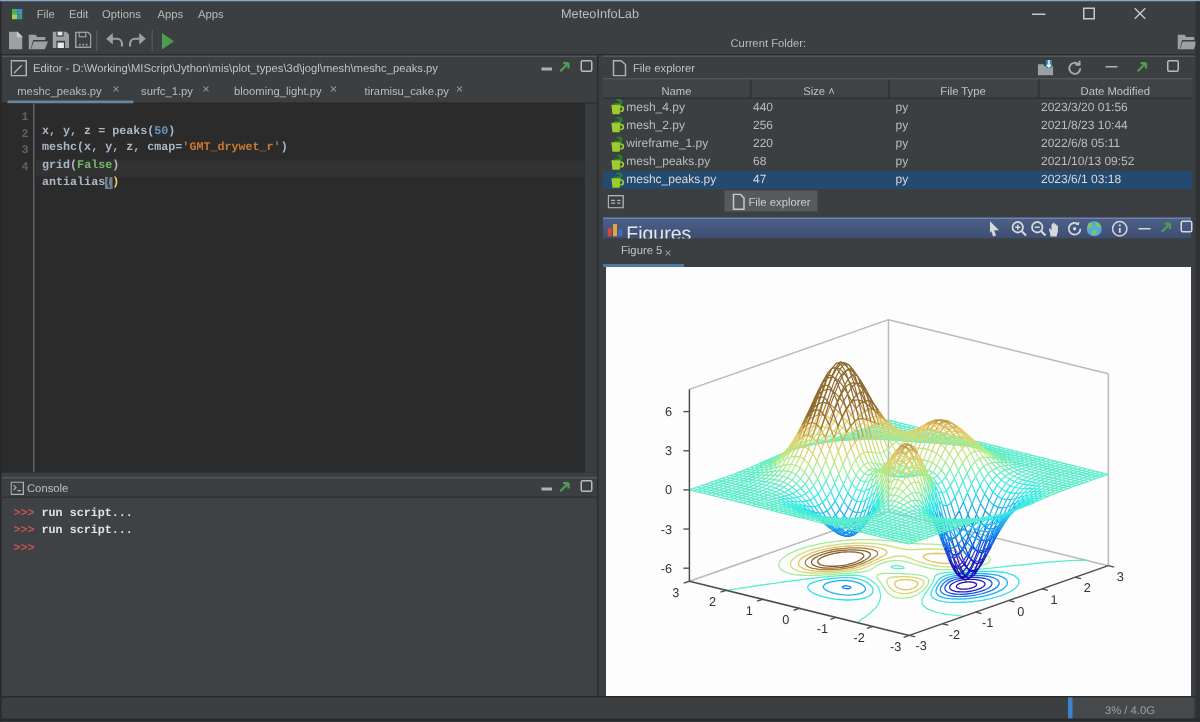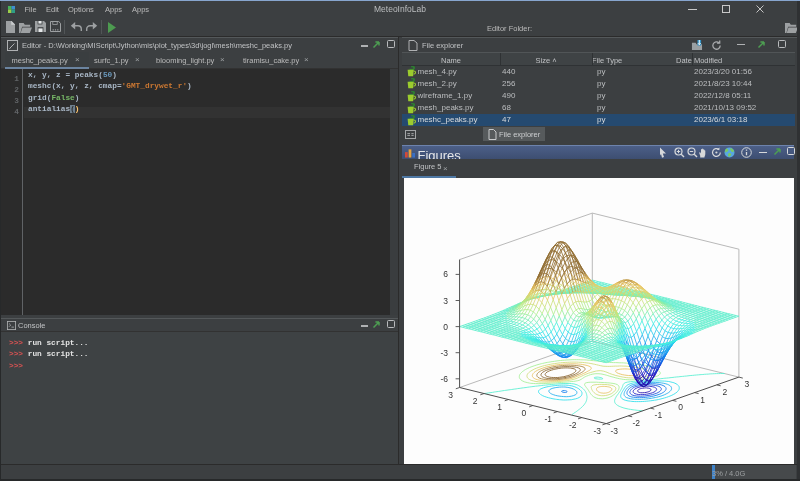--- a/index.html
+++ b/index.html
@@ -69,21 +69,21 @@
 <svg class="abs" style="left:86px;top:22px" width="12" height="10" viewBox="0 0 12 10">
  <path d="M9.5 3.8H4a3.3 3.3 0 0 0-3.3 3.3V9" fill="none" stroke="#9da0a2" stroke-width="1.4"></path>
  <path d="M6.8 0l4.4 3.8L6.8 7.6z" fill="#9da0a2"></path>
 </svg>
 <div class="abs" style="left:101px;top:20px;width:1px;height:14px;background:#515557"></div>
 
 <svg class="abs" style="left:108px;top:22px" width="8" height="11" viewBox="0 0 8 11">
  <path d="M0 0L8 5.5L0 11z" fill="#4d9b50"></path>
 </svg>
 
-<div class="abs t11" style="left:487px;top:24px">Editor Folder:</div>
+<div class="abs t11" style="left:487px;top:24px">Current Folder:</div>
 <svg class="abs" style="left:785px;top:23px" width="13" height="10" viewBox="0 0 13 10">
  <path d="M0 10V0h4.6l1.2 1.7h5.4v2H3.1L1.4 10z" fill="#9da0a2"></path>
  <path d="M1.6 10l1.9-5.4H13L10.8 10z" fill="#9da0a2"></path>
 </svg>
 
 <div class="abs" style="left:1px;top:37px;width:397px;height:278px;background:#000000">
 
   <div class="abs" style="left:0;top:0;width:397px;height:15px;background:#3c3f41;border-top:1px solid #54585a"></div>
   <svg class="abs" style="left:6px;top:3px" width="11" height="11" viewBox="0 0 11 11">
     <rect x="0.5" y="0.5" width="10" height="10" fill="none" stroke="#afb1b3"></rect>
@@ -105,21 +105,21 @@
   <div class="abs t11" style="left:155px;top:19px">blooming_light.py</div>
   <div class="abs" style="left:219px;top:18px;font-size:8px;color:#9da0a2">×</div>
   <div class="abs t11" style="left:242px;top:19px">tiramisu_cake.py</div>
   <div class="abs" style="left:303px;top:18px;font-size:8px;color:#9da0a2">×</div>
 
   <div class="abs" style="left:0;top:32px;width:397px;height:246px;background:#2b2b2b">
     <div class="abs" style="left:389px;top:0;width:8px;height:246px;background:#3a3d3f"></div>
     <div class="abs" style="left:0;top:0;width:22px;height:246px;background:#2b2b2b;border-right:1px solid #606366"></div>
     <div class="abs mono" style="left:0;top:4.5px;width:18px;color:#606366;text-align:right;line-height:11.25px">1<br>2<br>3<br>4</div>
     <div class="abs" style="left:23px;top:38.2px;width:366px;height:11.25px;background:#323232"></div>
-    <div class="abs mono" style="left:27px;top:1px;line-height:11.25px;color:#a9b7c6;white-space:pre">x, y, z = peaks(<span style="color:#6897bb">50</span>)
+    <div class="abs mono" style="left:27px;top:14px;line-height:11.25px;color:#a9b7c6;white-space:pre">x, y, z = peaks(<span style="color:#6897bb">50</span>)
 meshc(x, y, z, cmap=<span style="color:#cc7832">'GMT_drywet_r'</span>)
 grid(<span style="color:#77b767">False</span>)
 antialias<span style="background:#6e7f8d;color:#2b2b2b">(</span><span style="color:#ffc66d">)</span></div>
   </div>
 </div>
 
 <div class="abs" style="left:1px;top:315px;width:397px;height:4px;background:#3c3f41"></div>
 
 <div class="abs" style="left:1px;top:318px;width:397px;height:146px;background:#3e4244">
   <div class="abs" style="left:0;top:0;width:397px;height:14px;background:#3c3f41;border-top:1px solid #54585a;border-bottom:1px solid #323232"></div>
@@ -159,22 +159,22 @@
   </svg>
   <div class="abs" style="left:335px;top:7px;width:8px;height:1px;background:#afb1b3"></div>
   <svg class="abs" style="left:355px;top:3px" width="9" height="9" viewBox="0 0 9 9">
         <path d="M1.5 7.5L7 2M7 2H3.4M7 2V5.6" stroke="#4d9e52" stroke-width="1.5" fill="none"></path>
       </svg>
   <div class="abs" style="left:376px;top:3px;width:8px;height:8px;border:1.2px solid #b9bbbd;border-radius:1.5px"></div>
 
   <div class="abs" style="left:0;top:15px;width:393px;height:13.5px;background:#3f4345;border-top:1px solid #515557;border-bottom:1px solid #2f3234;font-size:7.5px;color:#c0c2c4">
     <div class="abs" style="left:0;top:3px;width:98px;text-align:center">Name</div>
     <div class="abs" style="left:98px;top:3px;width:92px;text-align:center">Size ˄</div>
-    <div class="abs" style="left:190px;top:3px;width:100px;">File Type</div>
-    <div class="abs" style="left:274px;top:3px;width:103px;">Date Modified</div>
+    <div class="abs" style="left:190px;top:3px;width:100px;text-align:center">File Type</div>
+    <div class="abs" style="left:290px;top:3px;width:103px;text-align:center">Date Modified</div>
     <div class="abs" style="left:98px;top:0;width:1px;height:13px;background:#2f3234"></div>
     <div class="abs" style="left:190px;top:0;width:1px;height:13px;background:#2f3234"></div>
     <div class="abs" style="left:290px;top:0;width:1px;height:13px;background:#2f3234"></div>
   </div>
 
   <div class="abs" style="left:0;top:28.5px;width:393px;height:12.2px;font-size:8px;color:#bbbdbf">
 <svg class="abs" style="left:4px;top:0.8px" width="11" height="11" viewBox="0 0 11 11">
 <path d="M5.2 0.8c1.6-0.6 3 0 3 1.2 0 1-1 1.4-2.2 1.4H3.4" fill="none" stroke="#2e7d32" stroke-width="1.5"></path>
 <circle cx="7.9" cy="1.7" r="1.1" fill="#2e7d32"></circle>
 <path d="M1.6 3.8h6.2l-0.7 6.4H2.3z" fill="#9ccc2e"></path>
@@ -198,23 +198,23 @@
 <div class="abs" style="left:292px;top:1px">2021/8/23 10:44</div>
 </div>
 <div class="abs" style="left:0;top:52.9px;width:393px;height:12.2px;font-size:8px;color:#bbbdbf">
 <svg class="abs" style="left:4px;top:0.8px" width="11" height="11" viewBox="0 0 11 11">
 <path d="M5.2 0.8c1.6-0.6 3 0 3 1.2 0 1-1 1.4-2.2 1.4H3.4" fill="none" stroke="#2e7d32" stroke-width="1.5"></path>
 <circle cx="7.9" cy="1.7" r="1.1" fill="#2e7d32"></circle>
 <path d="M1.6 3.8h6.2l-0.7 6.4H2.3z" fill="#9ccc2e"></path>
 <path d="M7.6 5a1.6 1.3 0 0 1 0 3.2" fill="none" stroke="#9ccc2e" stroke-width="1.1"></path>
 </svg>
 <div class="abs" style="left:15.5px;top:1px">wireframe_1.py</div>
-<div class="abs" style="left:100px;top:1px">490</div>
+<div class="abs" style="left:100px;top:1px">220</div>
 <div class="abs" style="left:195px;top:1px">py</div>
-<div class="abs" style="left:292px;top:1px">2022/12/8 05:11</div>
+<div class="abs" style="left:292px;top:1px">2022/6/8 05:11</div>
 </div>
 <div class="abs" style="left:0;top:65.1px;width:393px;height:12.2px;font-size:8px;color:#bbbdbf">
 <svg class="abs" style="left:4px;top:0.8px" width="11" height="11" viewBox="0 0 11 11">
 <path d="M5.2 0.8c1.6-0.6 3 0 3 1.2 0 1-1 1.4-2.2 1.4H3.4" fill="none" stroke="#2e7d32" stroke-width="1.5"></path>
 <circle cx="7.9" cy="1.7" r="1.1" fill="#2e7d32"></circle>
 <path d="M1.6 3.8h6.2l-0.7 6.4H2.3z" fill="#9ccc2e"></path>
 <path d="M7.6 5a1.6 1.3 0 0 1 0 3.2" fill="none" stroke="#9ccc2e" stroke-width="1.1"></path>
 </svg>
 <div class="abs" style="left:15.5px;top:1px">mesh_peaks.py</div>
 <div class="abs" style="left:100px;top:1px">68</div>
@@ -393,18 +393,18 @@
             <text x="44.1" y="125.5" text-anchor="end">3</text>
             <text x="44.1" y="99.4" text-anchor="end">6</text>
           </g>
         </svg>
   </div>
 </div>
 
 <div class="abs" style="left:0;top:464px;width:800px;height:17px;background:#3c3f41;border-top:1px solid #2b2b2b"></div>
 <div class="abs" style="left:712px;top:465px;width:84px;height:15px;background:#46494b"></div>
 <div class="abs" style="left:712px;top:465px;width:3px;height:15px;background:#3e82c8"></div>
-<div class="abs" style="left:712px;top:469px;width:58px;text-align:left;font-size:7.5px;color:#9da0a2">3% / 4.0G</div>
+<div class="abs" style="left:712px;top:469px;width:58px;text-align:right;font-size:7.5px;color:#9da0a2">3% / 4.0G</div>
 
 <div class="abs" style="left:0;top:1px;width:1px;height:480px;background:#27292a"></div>
 <div class="abs" style="left:797px;top:1px;width:3px;height:480px;background:#2f3133"></div>
 <div class="abs" style="left:0;top:479px;width:800px;height:2px;background:#27292a"></div>
 
 </div>
 </body></html>

